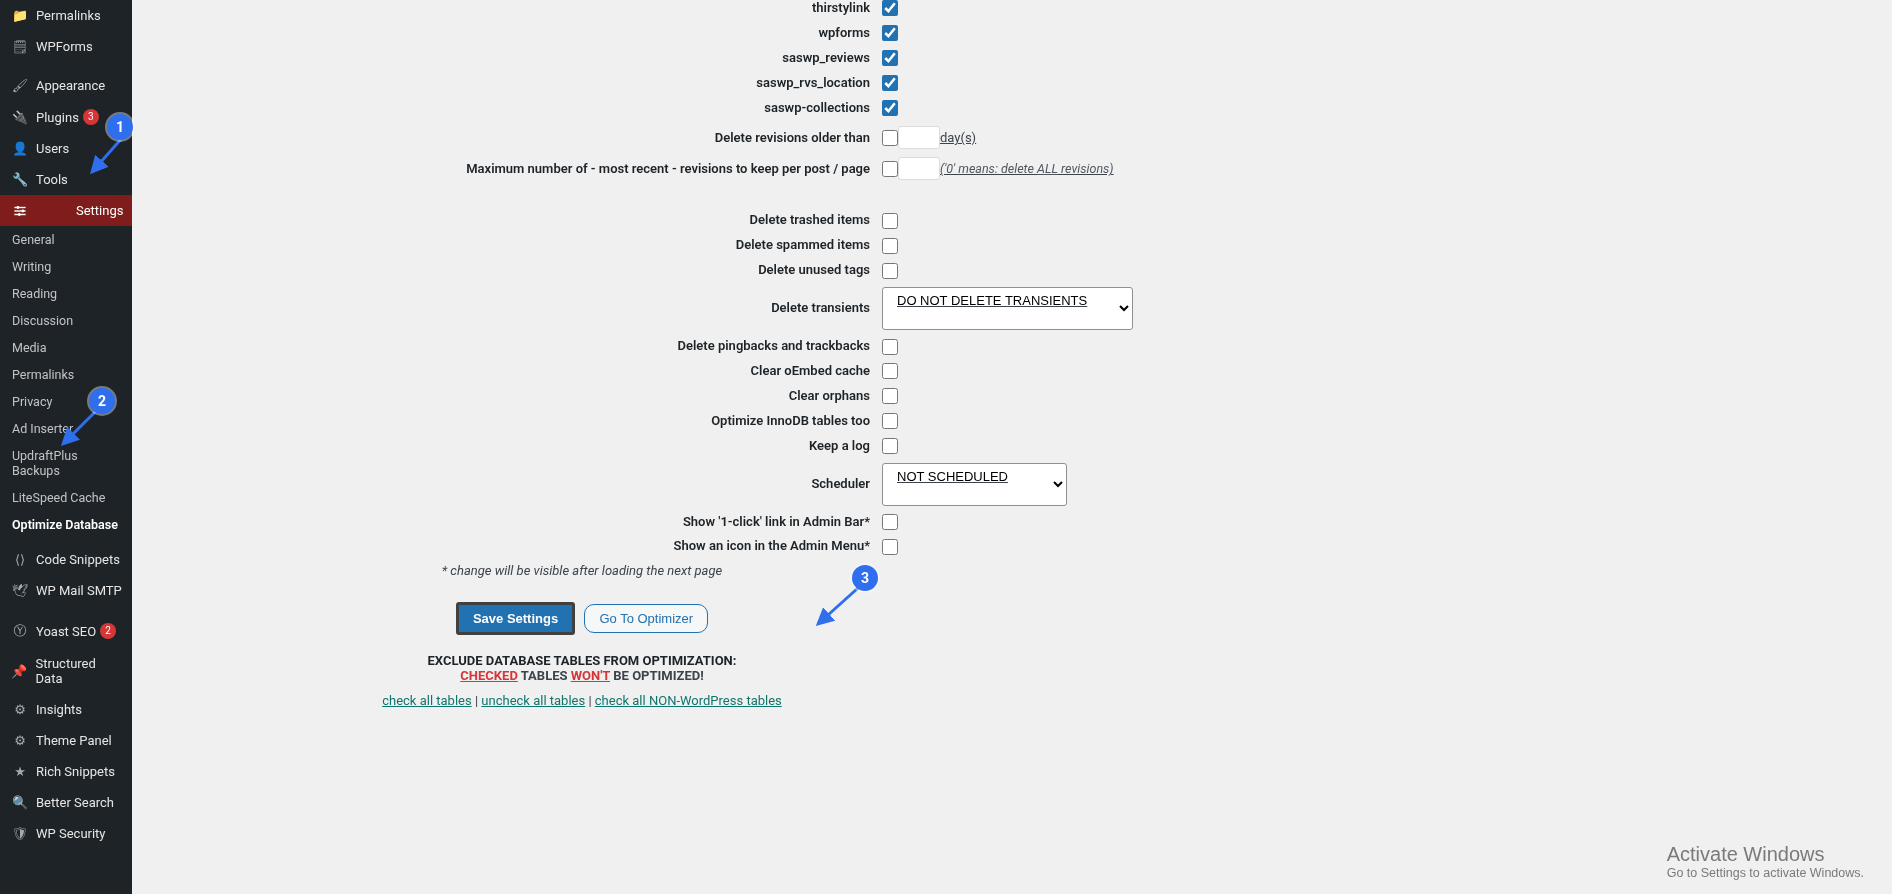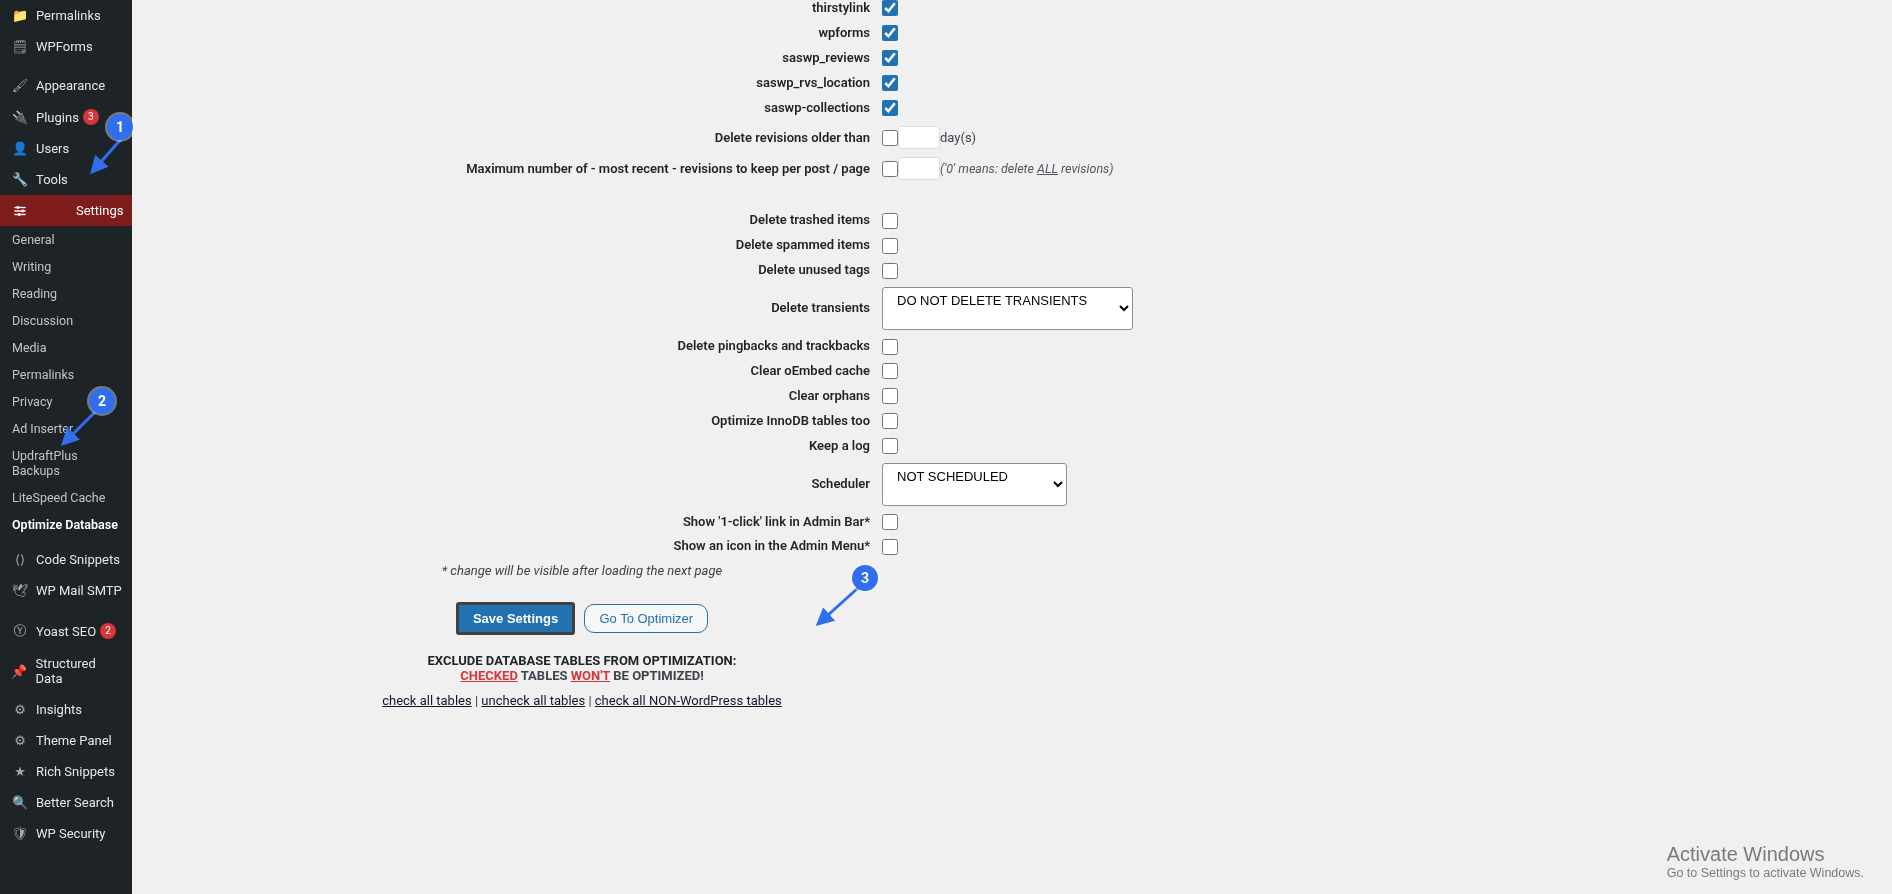--- a/index.html
+++ b/index.html
@@ -85,20 +85,21 @@
     text-align: right;
     font-weight: 600;
     color: #1d2327;
     padding-right: 12px;
     line-height: 1.3;
   }
   .form-ctrl {
     display: flex;
     align-items: center;
     gap: 0;
+    text-decoration: underline;
   }
   .form-ctrl input[type="checkbox"] {
     width: 16px; height: 16px;
     accent-color: #2271b1;
     cursor: pointer;
   }
   .form-ctrl input[type="text"] {
     width: 42px;
     padding: 3px 6px;
     border: 1px solid #dcdcde;
@@ -163,21 +164,21 @@
     font-weight: 700;
   }
   .red { color: #d63638; text-decoration: underline; }
   .link-row {
     width: 860px;
     text-align: center;
     margin-top: 10px;
     font-size: 13px;
   }
   .link-row a, .link-row span.link {
-    color: #0f172a;
+    color: #0f766e;
     text-decoration: underline;
     cursor: pointer;
   }
   
   .ann {
     position: absolute;
     width: 26px; height: 26px;
     background: #2f6fed;
     color: #fff;
     border-radius: 50%;

